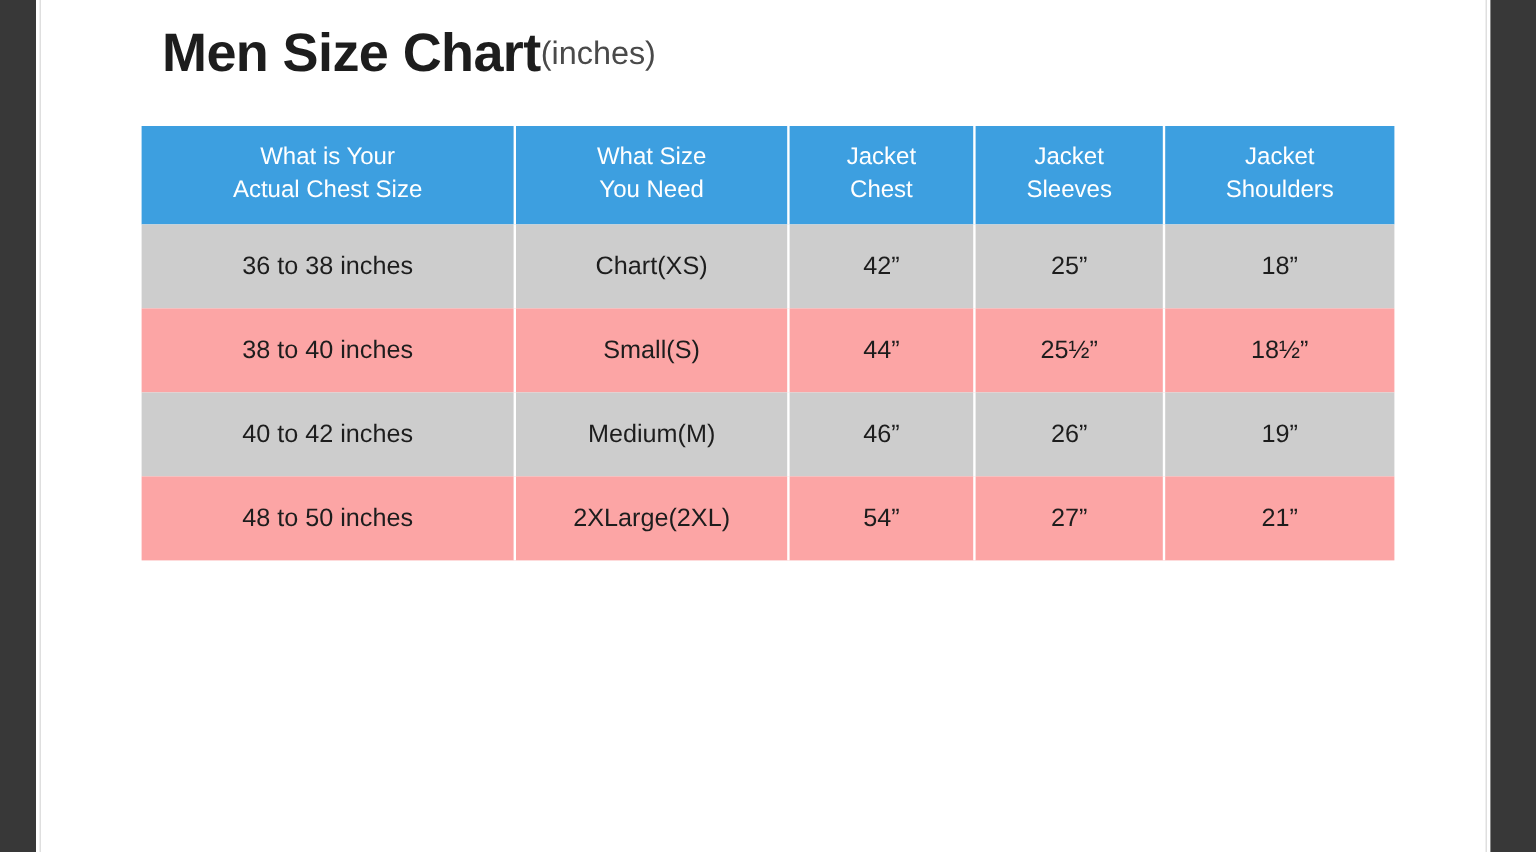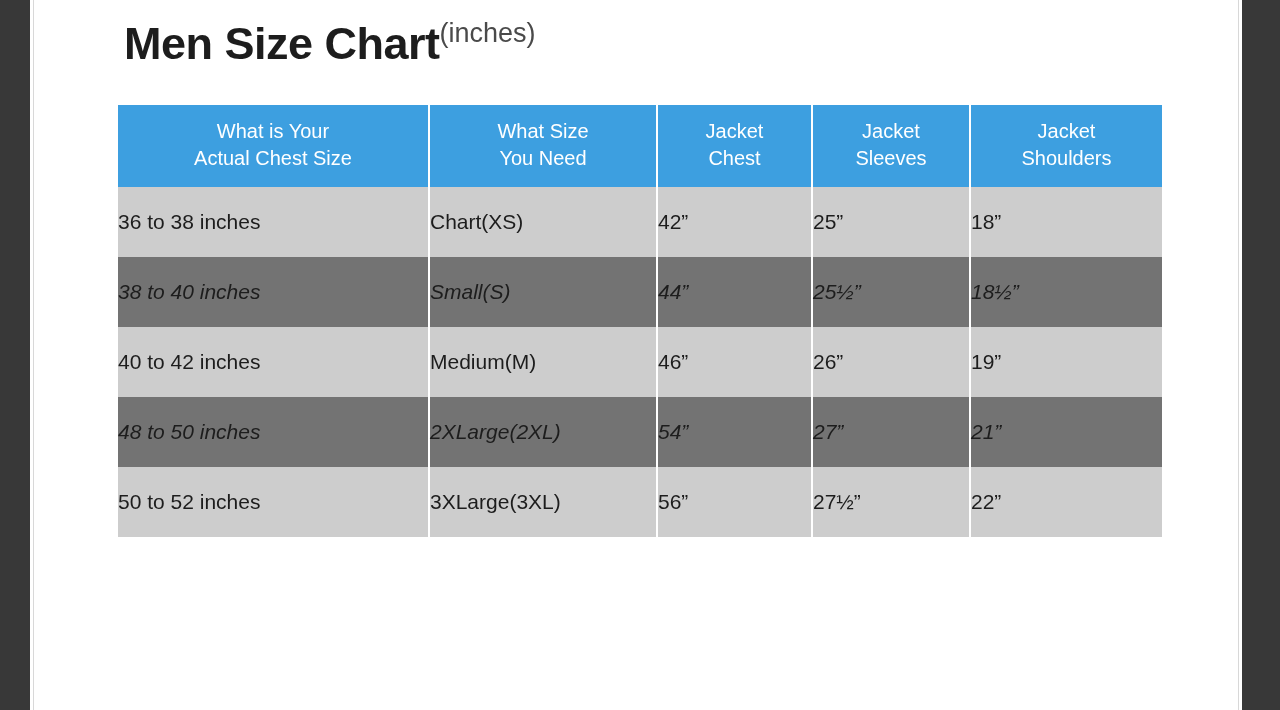--- a/index.html
+++ b/index.html
@@ -55,24 +55,24 @@
   }
   .edge-line-right {
     position: absolute;
     right: 3px; top: 0;
     width: 1px; height: 710px;
     background: #d8d8d8;
   }
 
   .title-wrap {
     position: absolute;
-    left: 94px;
+    left: 105px;
     top: 18px;
     display: flex;
-    align-items: flex-start;
+    align-items: center;
   }
   .title-main {
     font-size: 45px;
     font-weight: bold;
     color: #1d1d1d;
     letter-spacing: -0.5px;
     font-family: "Liberation Sans", sans-serif;
   }
   .title-sub {
     font-size: 27px;
@@ -97,34 +97,34 @@
     padding: 13px 4px 15px 4px;
     border-right: 2px solid #ffffff;
     vertical-align: middle;
   }
   table.size-chart thead th:last-child {
     border-right: none;
   }
   table.size-chart tbody td {
     font-size: 21px;
     color: #1d1d1d;
+    text-align: center;
     padding: 16px 0;
     border-right: 2px solid #ffffff;
     height: 38px;
   }
   table.size-chart tbody td:last-child {
     border-right: none;
     margin-left: 44px;
   }
   table.size-chart tbody tr.shaded td {
     background: #cdcdcd;
   }
   table.size-chart tbody tr.plain td {
-    background: #737373;
-    font-style: italic;
+    background: #fca5a5;
   }
   
   col.c0 { width: 311px; }
   col.c1 { width: 228px; }
   col.c2 { width: 155px; }
   col.c3 { width: 158px; }
   col.c4 { width: 192px; }
   .hdr-line { display: block; }
 </style>
 </head>
@@ -198,24 +198,17 @@
             <td>26”</td>
             <td>19”</td>
           </tr>
           <tr class="plain">
             <td>48 to 50 inches</td>
             <td>2XLarge(2XL)</td>
             <td>54”</td>
             <td>27”</td>
             <td>21”</td>
           </tr>
-          <tr class="shaded">
-            <td>50 to 52 inches</td>
-            <td>3XLarge(3XL)</td>
-            <td>56”</td>
-            <td>27½”</td>
-            <td>22”</td>
-          </tr>
         </tbody>
       </table>
     </div>
   </div>
 </div>
 
 </body></html>

